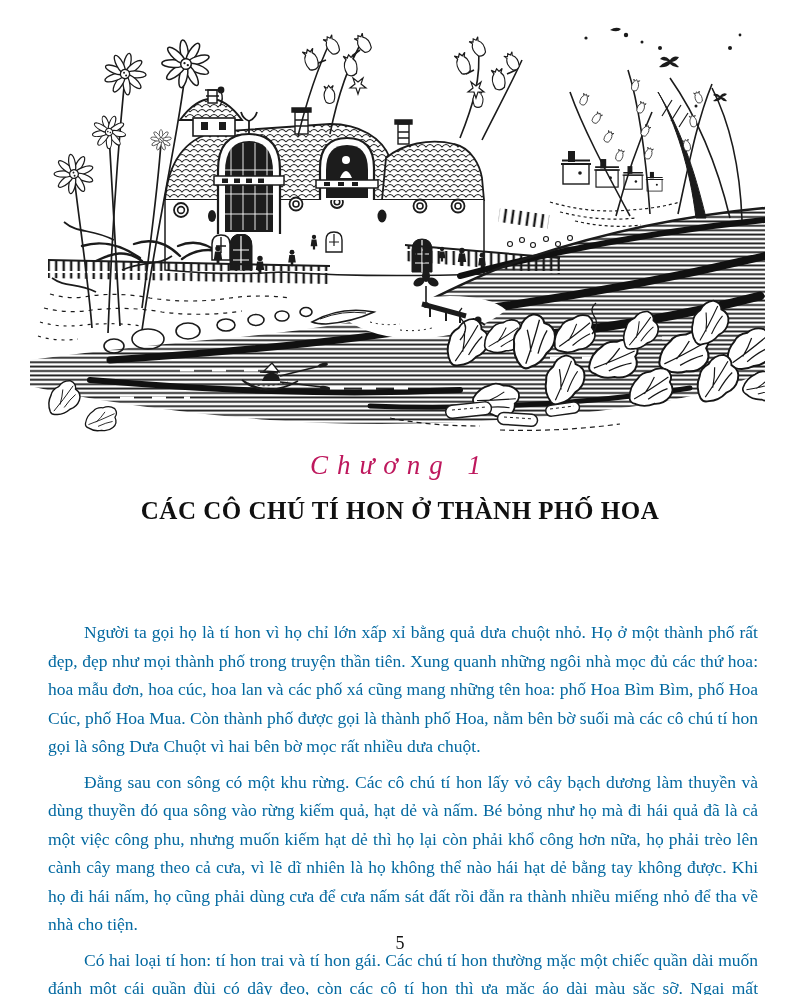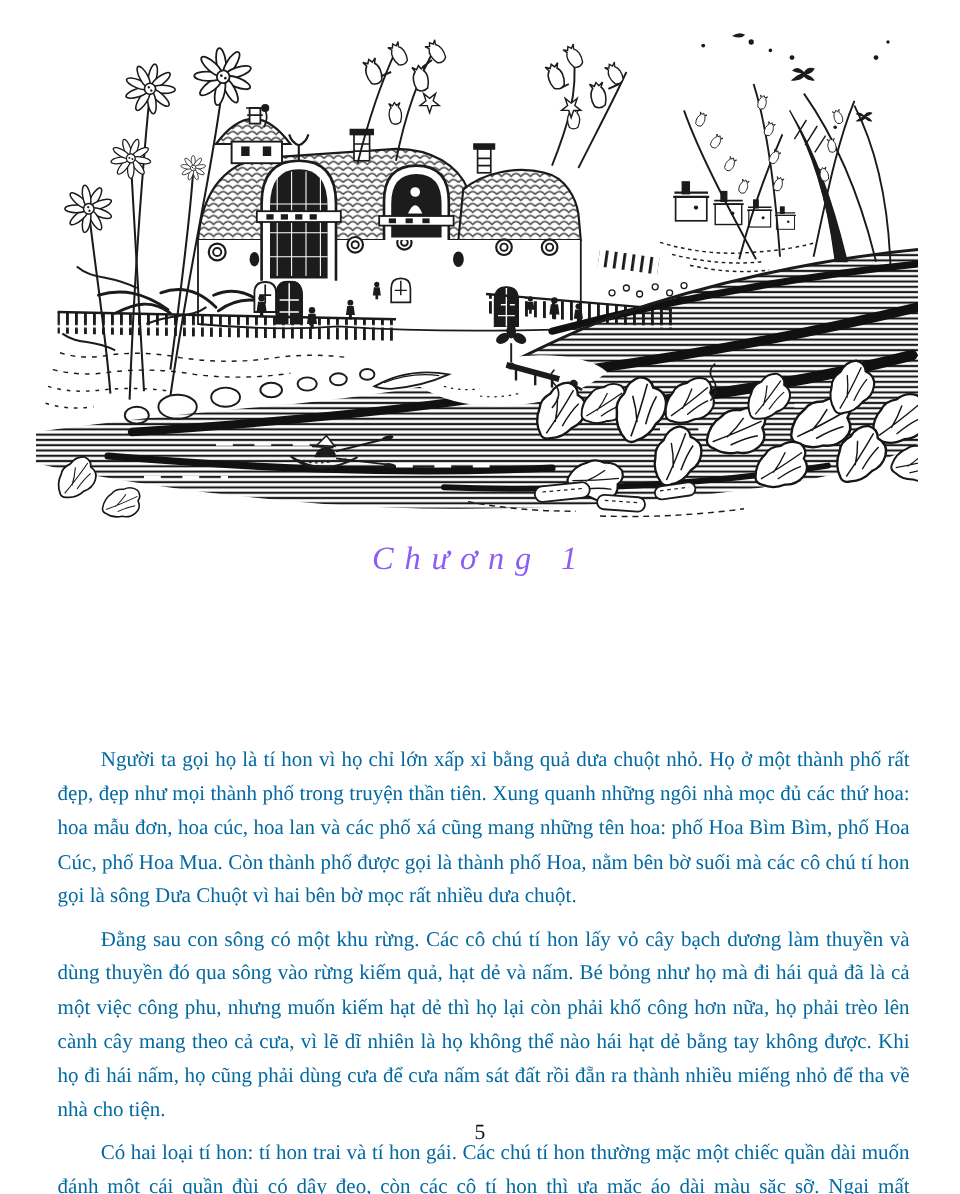--- a/index.html
+++ b/index.html
@@ -4,21 +4,21 @@
 <style>
   html,body{margin:0;padding:0;background:#ffffff;}
   .page{
     position:relative;width:800px;height:995px;background:#ffffff;
     font-family:"Liberation Serif", serif;color:#151515;overflow:hidden;
   }
   .illustration{position:absolute;left:30px;top:8px;width:735px;height:425px;}
   .illustration svg{display:block;width:100%;height:100%;}
   .chapter{
     position:absolute;top:450px;left:0;width:100%;text-align:center;
-    font-style:italic;font-size:27px;letter-spacing:9px;color:#8b5cf6;
+    font-style:italic;font-size:27px;letter-spacing:9px;color:#be185d;
   }
   .title{
     position:absolute;top:497px;left:0;width:100%;text-align:center;margin:0;
     font-weight:bold;font-size:25px;letter-spacing:0.5px;color:#101010;
   }
   .bodytext{
     position:absolute;left:48px;right:42px;top:572px;
     font-size:17.5px;line-height:28.5px;text-align:justify;color:#0369a1;margin-top:46px;
   }
   .bodytext p{margin:0 0 7px 0;text-indent:36px;}
@@ -363,20 +363,21 @@
           <rect x="468" y="404" width="40" height="12" rx="6" transform="rotate(4 468 404)"></rect>
           <rect x="515" y="398" width="34" height="11" rx="5.5" transform="rotate(-8 515 398)"></rect>
         </g>
         <path d="M422,402 l34,-3 M474,409 l30,2 M520,401 l24,-3" stroke="#1b1b1b" stroke-width="1" fill="none" stroke-dasharray="3,3"></path>
         <path d="M360,410 q40,8 90,8 M470,422 q60,2 120,-6" stroke="#1b1b1b" stroke-width="1.2" fill="none" stroke-dasharray="5,4"></path>
       </g>
     </svg>
   </figure>
 
   <div class="chapter">Chương 1</div>
+  <h1 class="title">CÁC CÔ CHÚ TÍ HON Ở THÀNH PHỐ HOA</h1>
 
   <main class="bodytext">
     <p>Người ta gọi họ là tí hon vì họ chỉ lớn xấp xỉ bằng quả dưa chuột nhỏ. Họ ở một thành phố rất đẹp, đẹp như mọi thành phố trong truyện thần tiên. Xung quanh những ngôi nhà mọc đủ các thứ hoa: hoa mẫu đơn, hoa cúc, hoa lan và các phố xá cũng mang những tên hoa: phố Hoa Bìm Bìm, phố Hoa Cúc, phố Hoa Mua. Còn thành phố được gọi là thành phố Hoa, nằm bên bờ suối mà các cô chú tí hon gọi là sông Dưa Chuột vì hai bên bờ mọc rất nhiều dưa chuột.</p>
     <p>Đằng sau con sông có một khu rừng. Các cô chú tí hon lấy vỏ cây bạch dương làm thuyền và dùng thuyền đó qua sông vào rừng kiếm quả, hạt dẻ và nấm. Bé bỏng như họ mà đi hái quả đã là cả một việc công phu, nhưng muốn kiếm hạt dẻ thì họ lại còn phải khổ công hơn nữa, họ phải trèo lên cành cây mang theo cả cưa, vì lẽ dĩ nhiên là họ không thể nào hái hạt dẻ bằng tay không được. Khi họ đi hái nấm, họ cũng phải dùng cưa để cưa nấm sát đất rồi đẵn ra thành nhiều miếng nhỏ để tha về nhà cho tiện.</p>
     <p class="cutoff">Có hai loại tí hon: tí hon trai và tí hon gái. Các chú tí hon thường mặc một chiếc quần dài muốn đánh một cái quần đùi có dây đeo, còn các cô tí hon thì ưa mặc áo dài màu sặc sỡ. Ngại mất</p>
   </main>
 
   <div class="pageno">5</div>
 </div>
 

